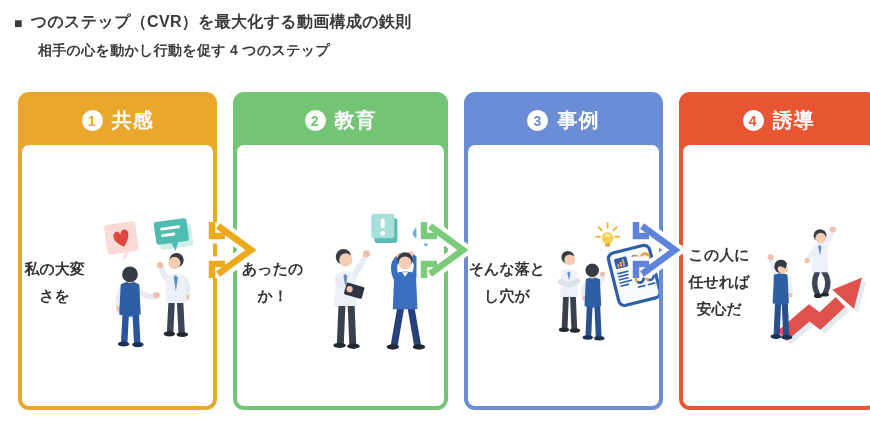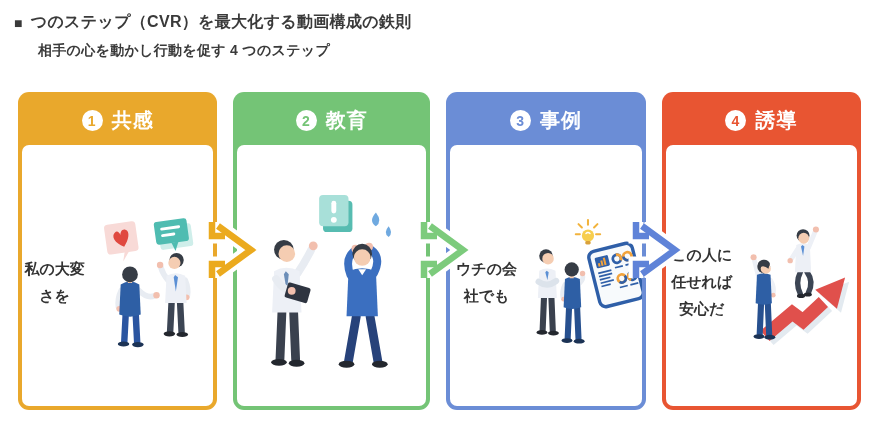--- a/index.html
+++ b/index.html
@@ -91,20 +91,21 @@
       </div>
     </div>
 
     <div class="card" style="--accent: #74C476;">
       <div class="card-header">
         <span class="badge">2</span>
         <span>教育</span>
       </div>
       <div class="card-body">
         <div class="quote">
+          <div>あったのか！</div>
         </div>
         <svg class="illus" viewBox="0 0 176 192">
           <g>
             <rect x="86" y="12" width="30" height="32" rx="4" fill="#57BCB1"></rect>
             <rect x="82" y="6" width="30" height="32" rx="4" fill="#A8E0D9"></rect>
             <rect x="94.5" y="12" width="5" height="13" rx="2.5" fill="#fff"></rect>
             <circle cx="97" cy="31.5" r="3" fill="#fff"></circle>
           </g>
           <g>
             <path d="M140,24 q7,9 0,14 q-8,-5 0,-14 z" fill="#6FA9E0"></path>
@@ -145,21 +146,21 @@
       </div>
     </div>
 
     <div class="card" style="--accent: #6B8DD6;">
       <div class="card-header">
         <span class="badge">3</span>
         <span>事例</span>
       </div>
       <div class="card-body">
         <div class="quote">
-          <div>ウチの会社でも</div>
+          <div>そんな落とし穴が</div>
         </div>
         <svg class="illus" viewBox="0 0 176 192">
           <g transform="rotate(-14 138 82)">
             <rect x="104" y="42" width="66" height="84" rx="9" fill="#F7FAFC" stroke="#2F5FA8" stroke-width="5"></rect>
             <rect x="112" y="52" width="20" height="16" rx="2" fill="#2F5FA8"></rect>
             <rect x="115" y="61" width="3" height="5" fill="#F2A33C"></rect>
             <rect x="119.5" y="58" width="3" height="8" fill="#F2A33C"></rect>
             <rect x="124" y="55" width="3" height="11" fill="#F2A33C"></rect>
             <rect x="112" y="74" width="20" height="2.5" fill="#2F5FA8"></rect>
             <rect x="112" y="79" width="20" height="2.5" fill="#2F5FA8"></rect>

